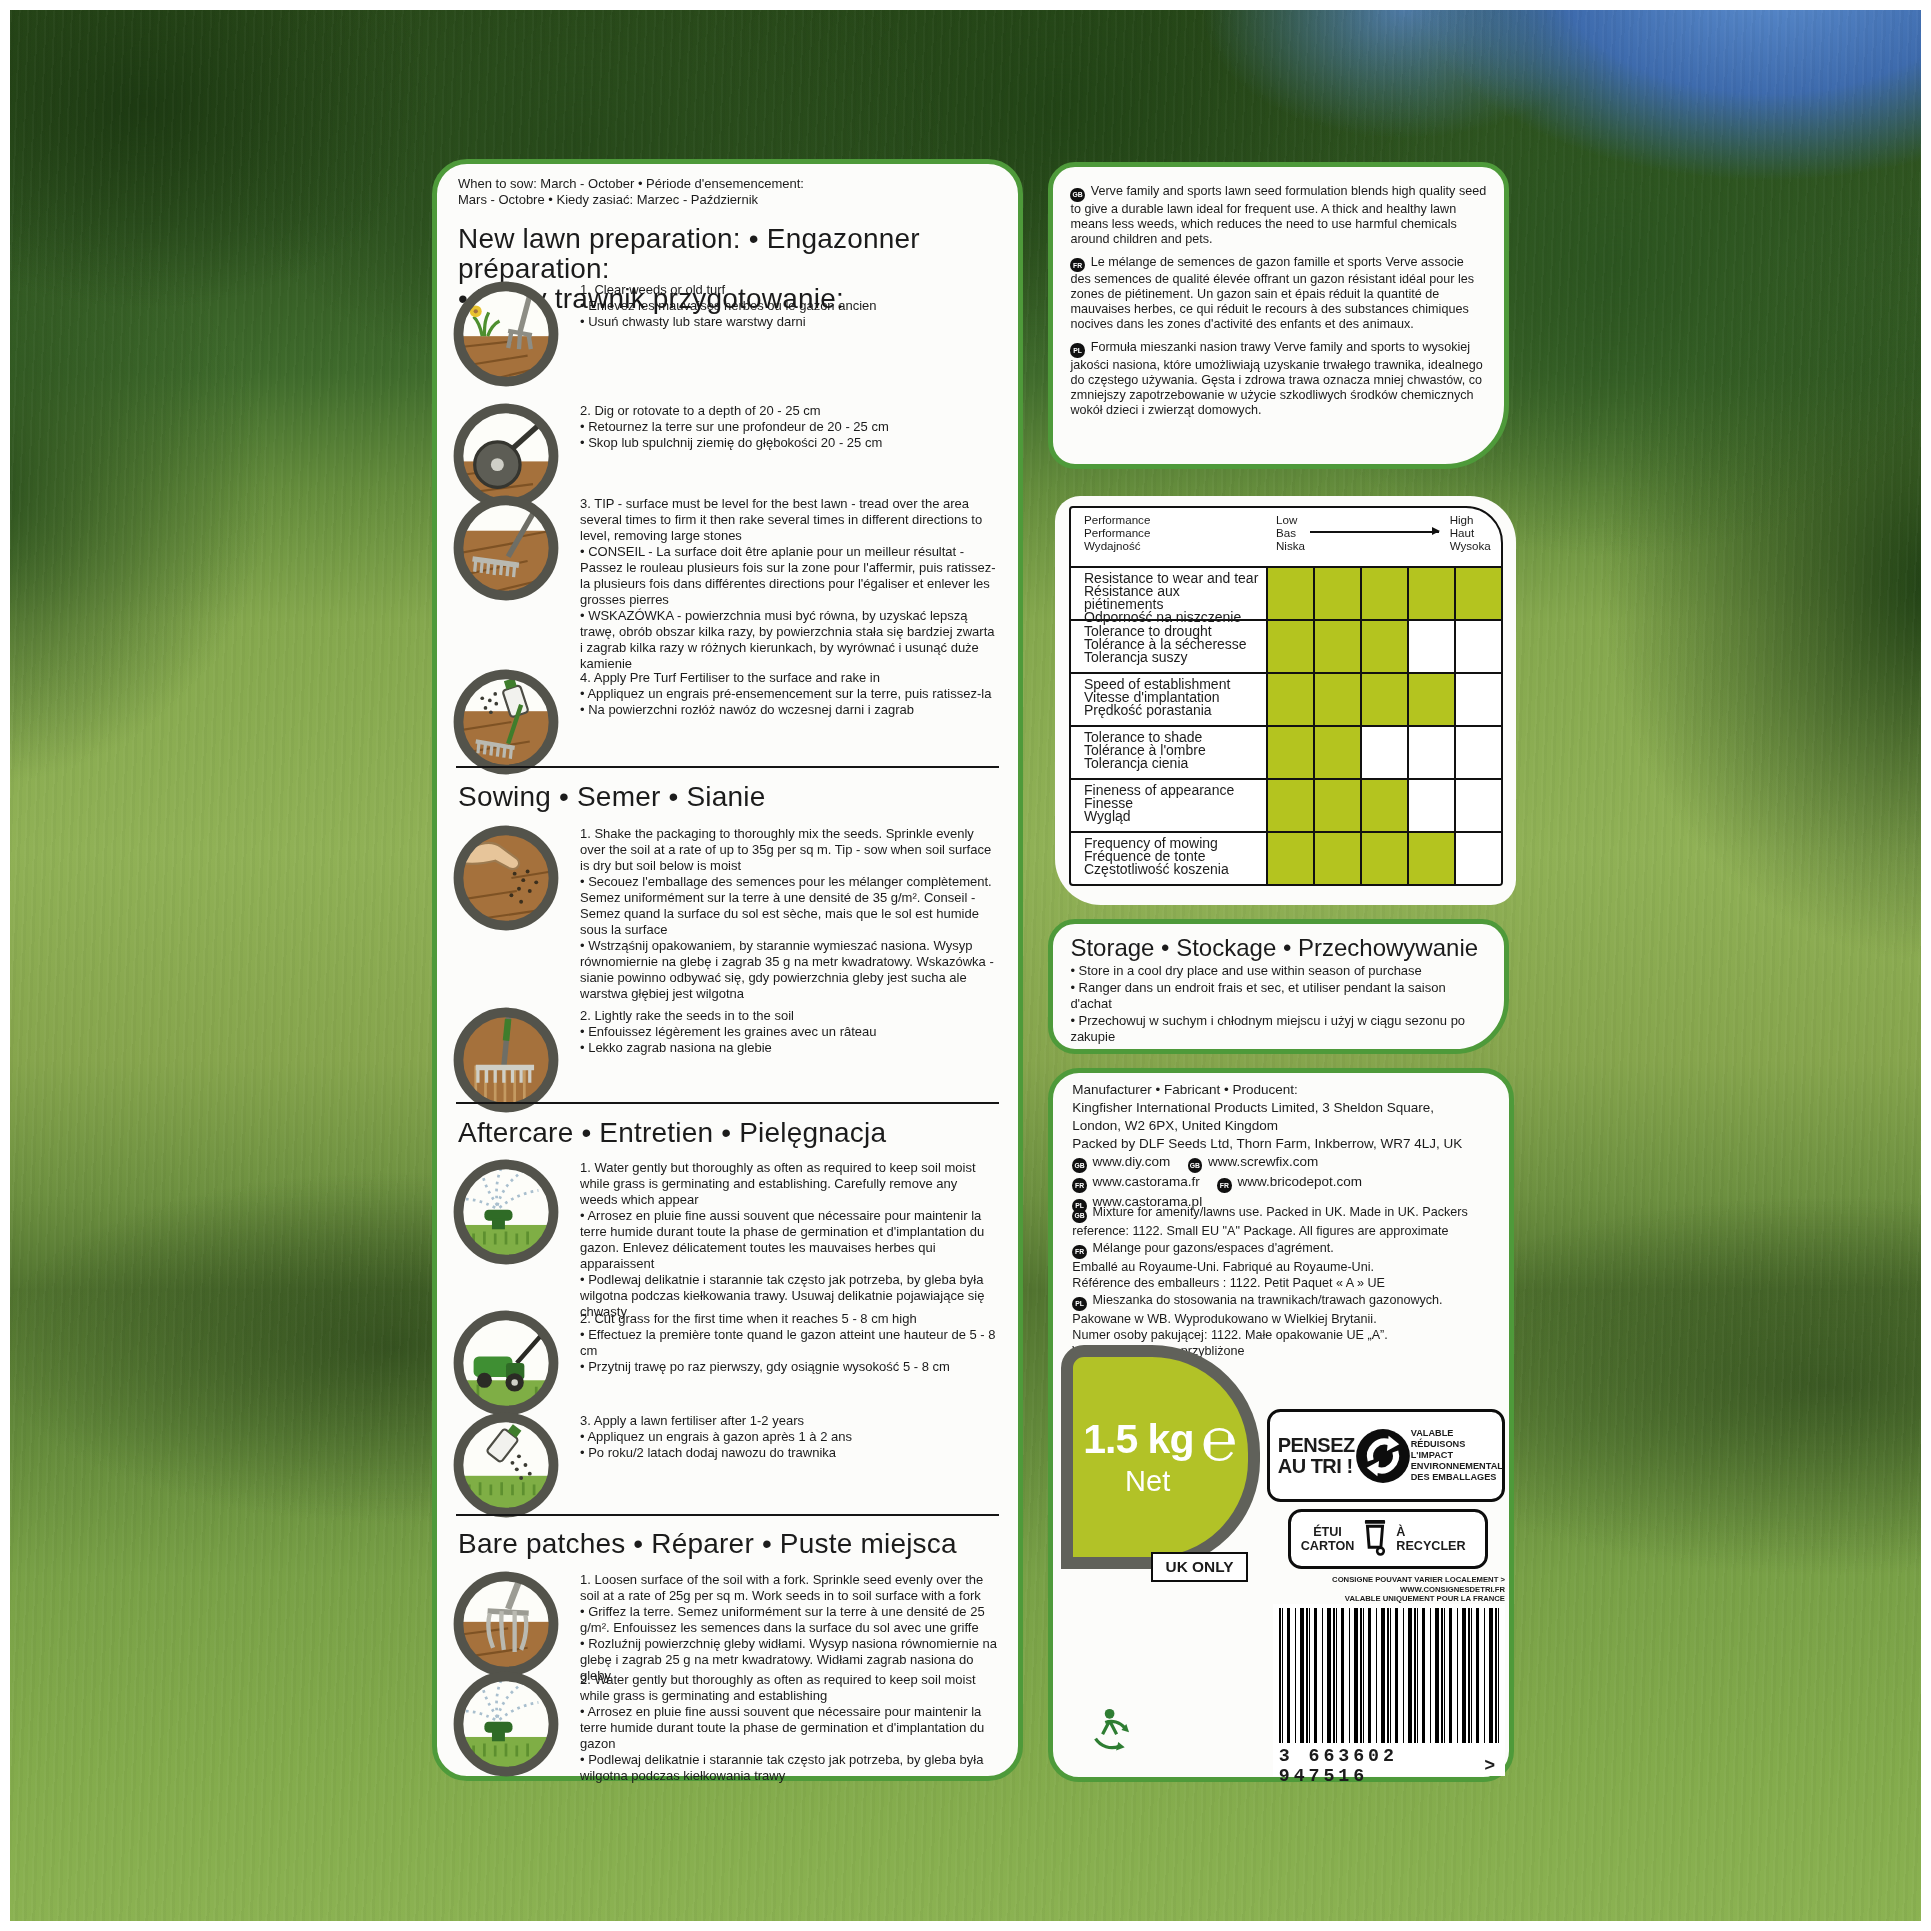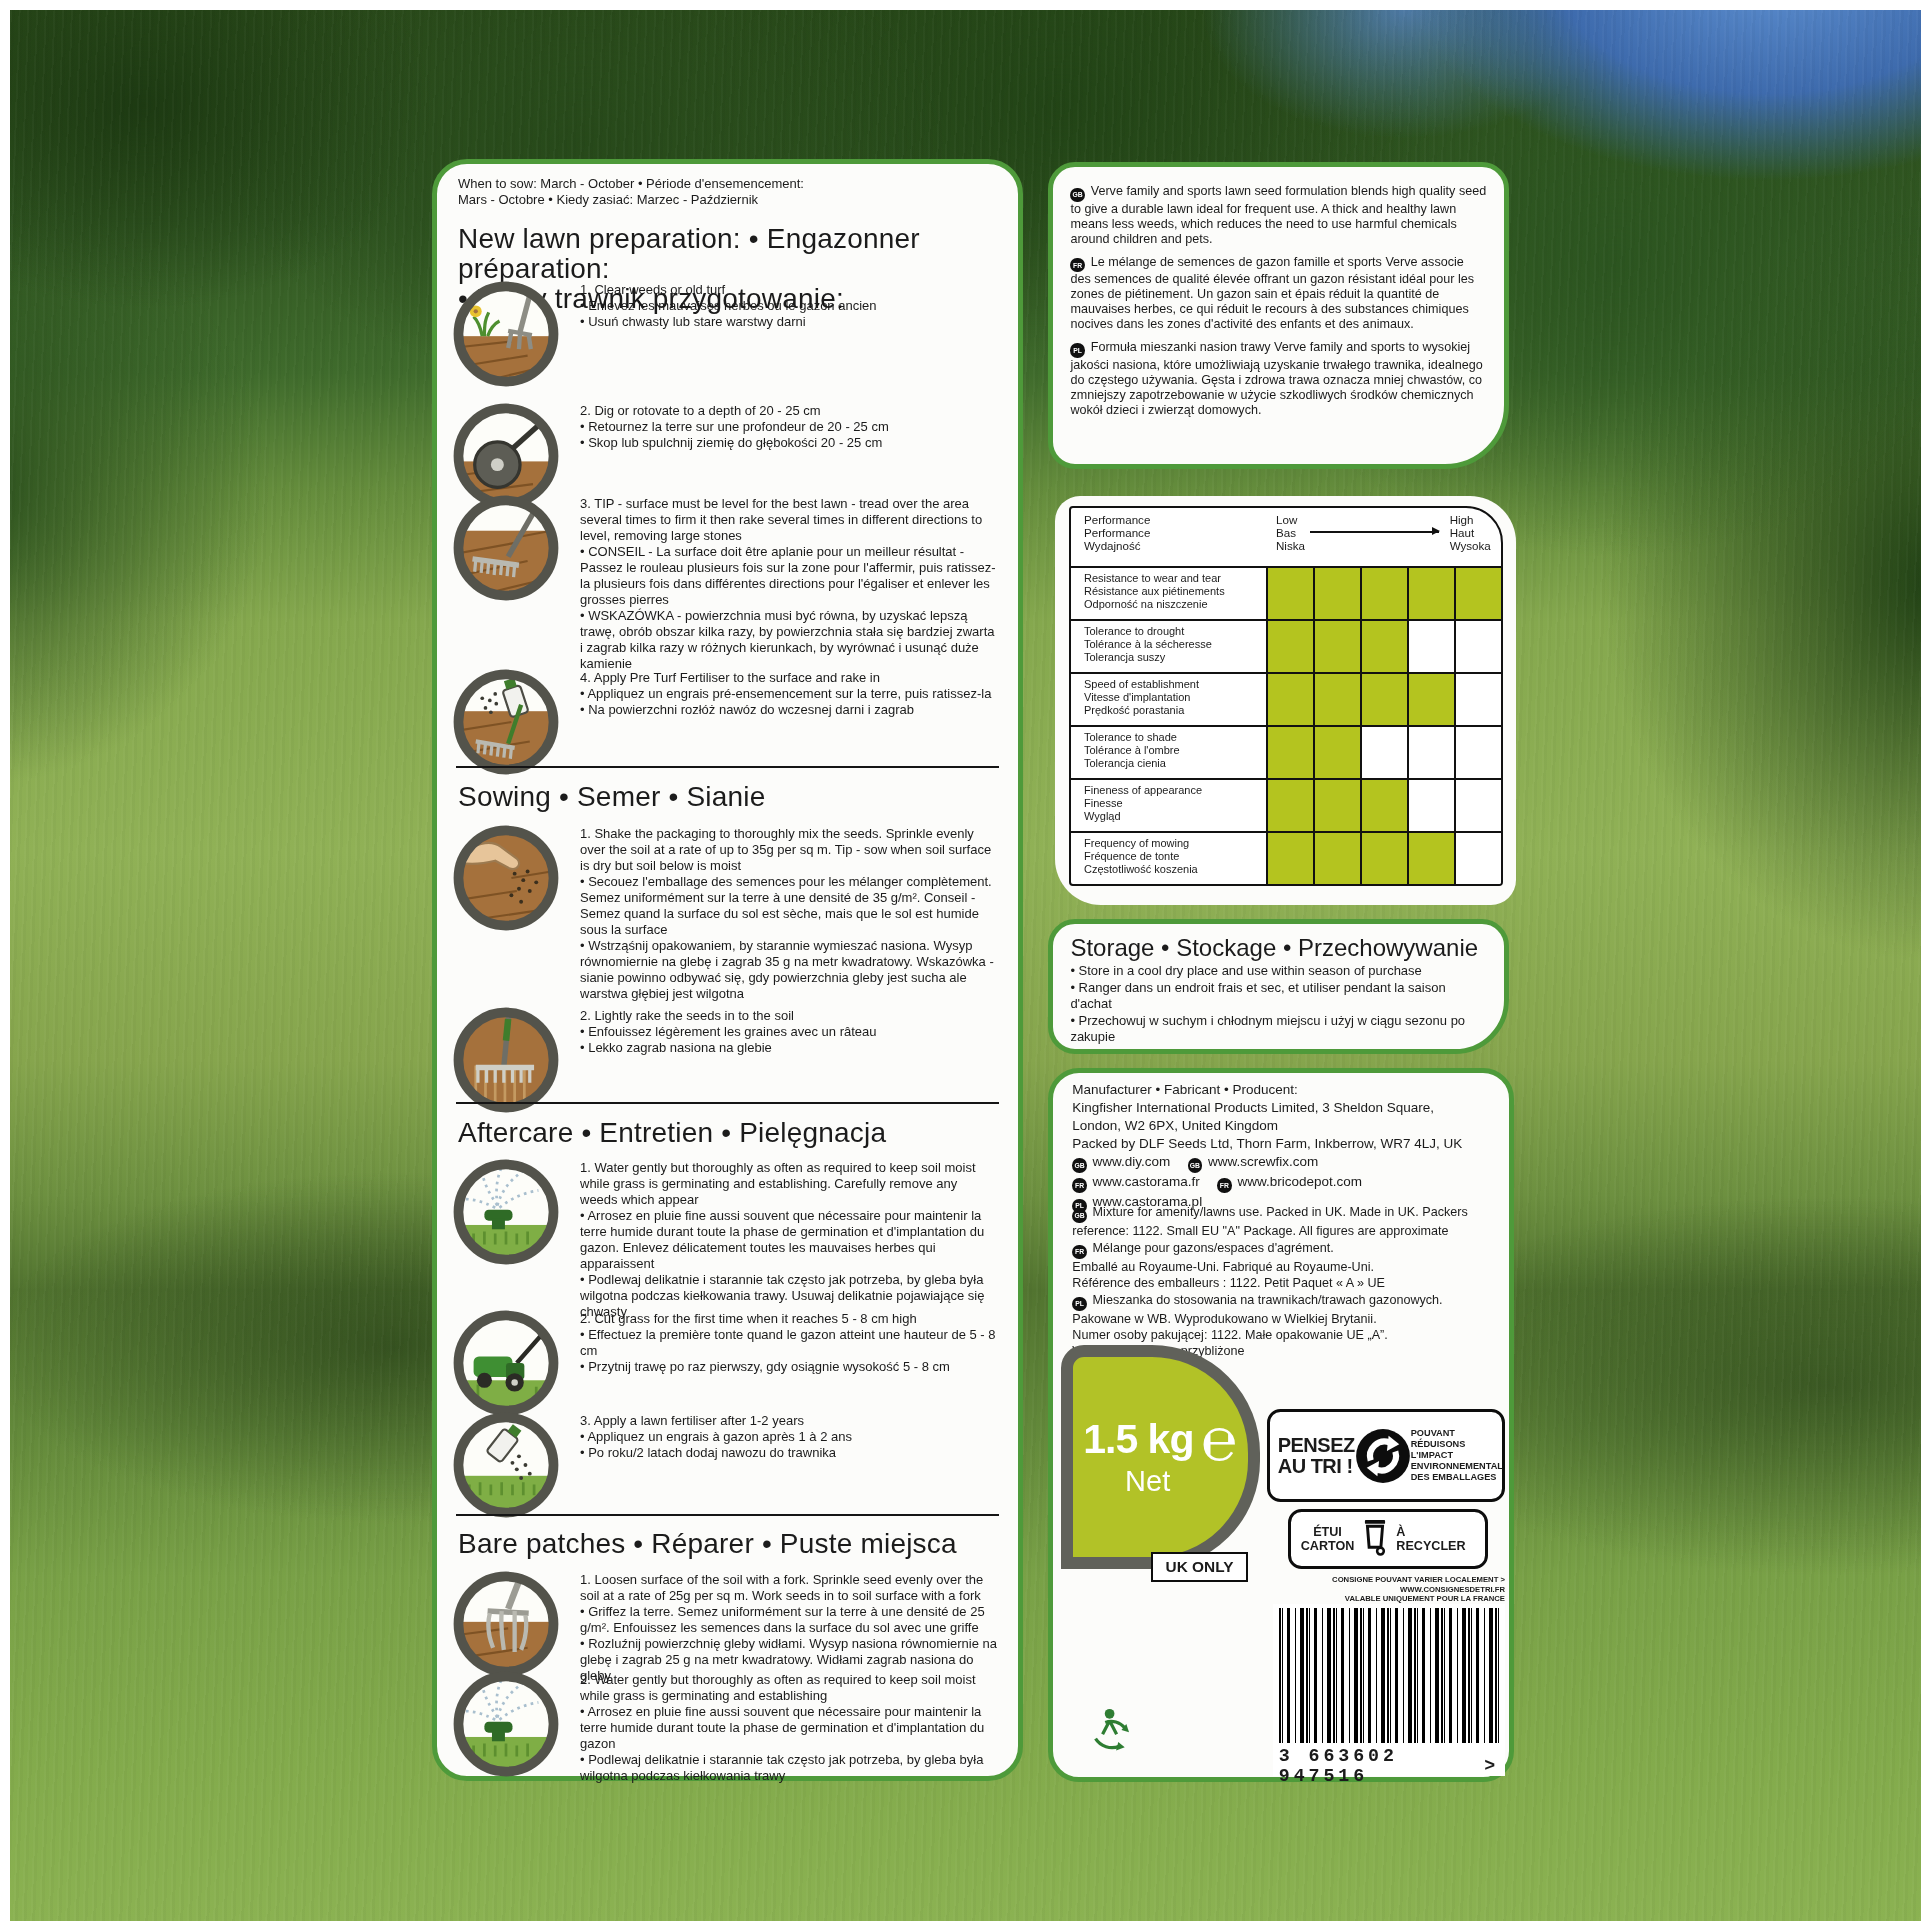--- a/index.html
+++ b/index.html
@@ -45,21 +45,21 @@
               border-radius:25px 46px 25px 46px;}
   .perf-table{position:absolute;left:13.5px;top:9.7px;right:13.5px;border:2.9px solid #111;border-radius:3.9px 37px 3.9px 3.9px;overflow:hidden;background:#fff;}
   .perf-header{display:flex;height:58px;}
   .perf-hlabel{flex:0 0 46%;padding:5.8px 0 0 13.5px;font-size:11.6px;line-height:13px;box-sizing:border-box;}
   .perf-scale{flex:1;position:relative;display:flex;justify-content:space-between;padding:5.8px 9.7px 0 7.7px;font-size:11.6px;line-height:13px;}
   .scale-high{text-align:left;}
   .scale-arrow{position:absolute;left:42px;right:62px;top:23px;border-top:2.4px solid #111;}
   .scale-arrow::after{content:"";position:absolute;right:-1.9px;top:-5.8px;border-left:8.7px solid #111;
       border-top:4.3px solid transparent;border-bottom:4.3px solid transparent;}
   .perf-row{display:flex;height:51px;border-top:2.9px solid #111;}
-  .perf-label{flex:0 0 46%;padding:4.8px 3.9px 0 13.5px;font-size:11px;line-height:13px;box-sizing:border-box;border-right:2.9px solid #111;}
+  .perf-label{flex:0 0 46%;padding:4.8px 3.9px 0 13.5px;font-size:14px;line-height:13px;box-sizing:border-box;border-right:2.9px solid #111;}
   .perf-cells{flex:1;display:flex;}
   .pcell{flex:1;background:#fff;}
   .pcell + .pcell{border-left:2.9px solid #111;}
   .pcell.filled{background:#b4c41f;}
 
   
   #storage-panel{left:1048px;top:919px;width:461px;height:135px;border-radius:27px;border-bottom-right-radius:54px;padding:7.7px 17.4px;}
   #storage-panel h2{margin:1.9px 0 2.9px 0;font-weight:normal;font-size:24px;line-height:27px;}
   #storage-panel .bullets{font-size:13px;line-height:16.4px;}
 
@@ -553,21 +553,21 @@
 AU TRI !</div>
       <span class="logo-gd">
         <svg viewBox="0 0 100 100">
             <circle cx="50" cy="50" r="48" fill="#0d0d0d"></circle>
           <path d="M28,58 A26,26 0 0 1 62,26" stroke="#fff" stroke-width="11" fill="none"></path>
           <path d="M60,14 L79,29 L57,41 Z" fill="#fff"></path>
           <path d="M72,42 A26,26 0 0 1 38,74" stroke="#fff" stroke-width="11" fill="none"></path>
           <path d="M40,86 L21,71 L43,59 Z" fill="#fff"></path>
           </svg>
       </span>
-      <div class="ensemble-txt pre">POUVANT
+      <div class="ensemble-txt pre">VALABLE
 RÉDUISONS L'IMPACT
 ENVIRONNEMENTAL
 DES EMBALLAGES</div>
     </div>
 
     <div class="bbox" id="etui-box">
       <div class="etui-txt pre" style="text-align:center;">ÉTUI
 CARTON</div>
       <span class="logo-bin">
         <svg viewBox="0 0 100 100">

